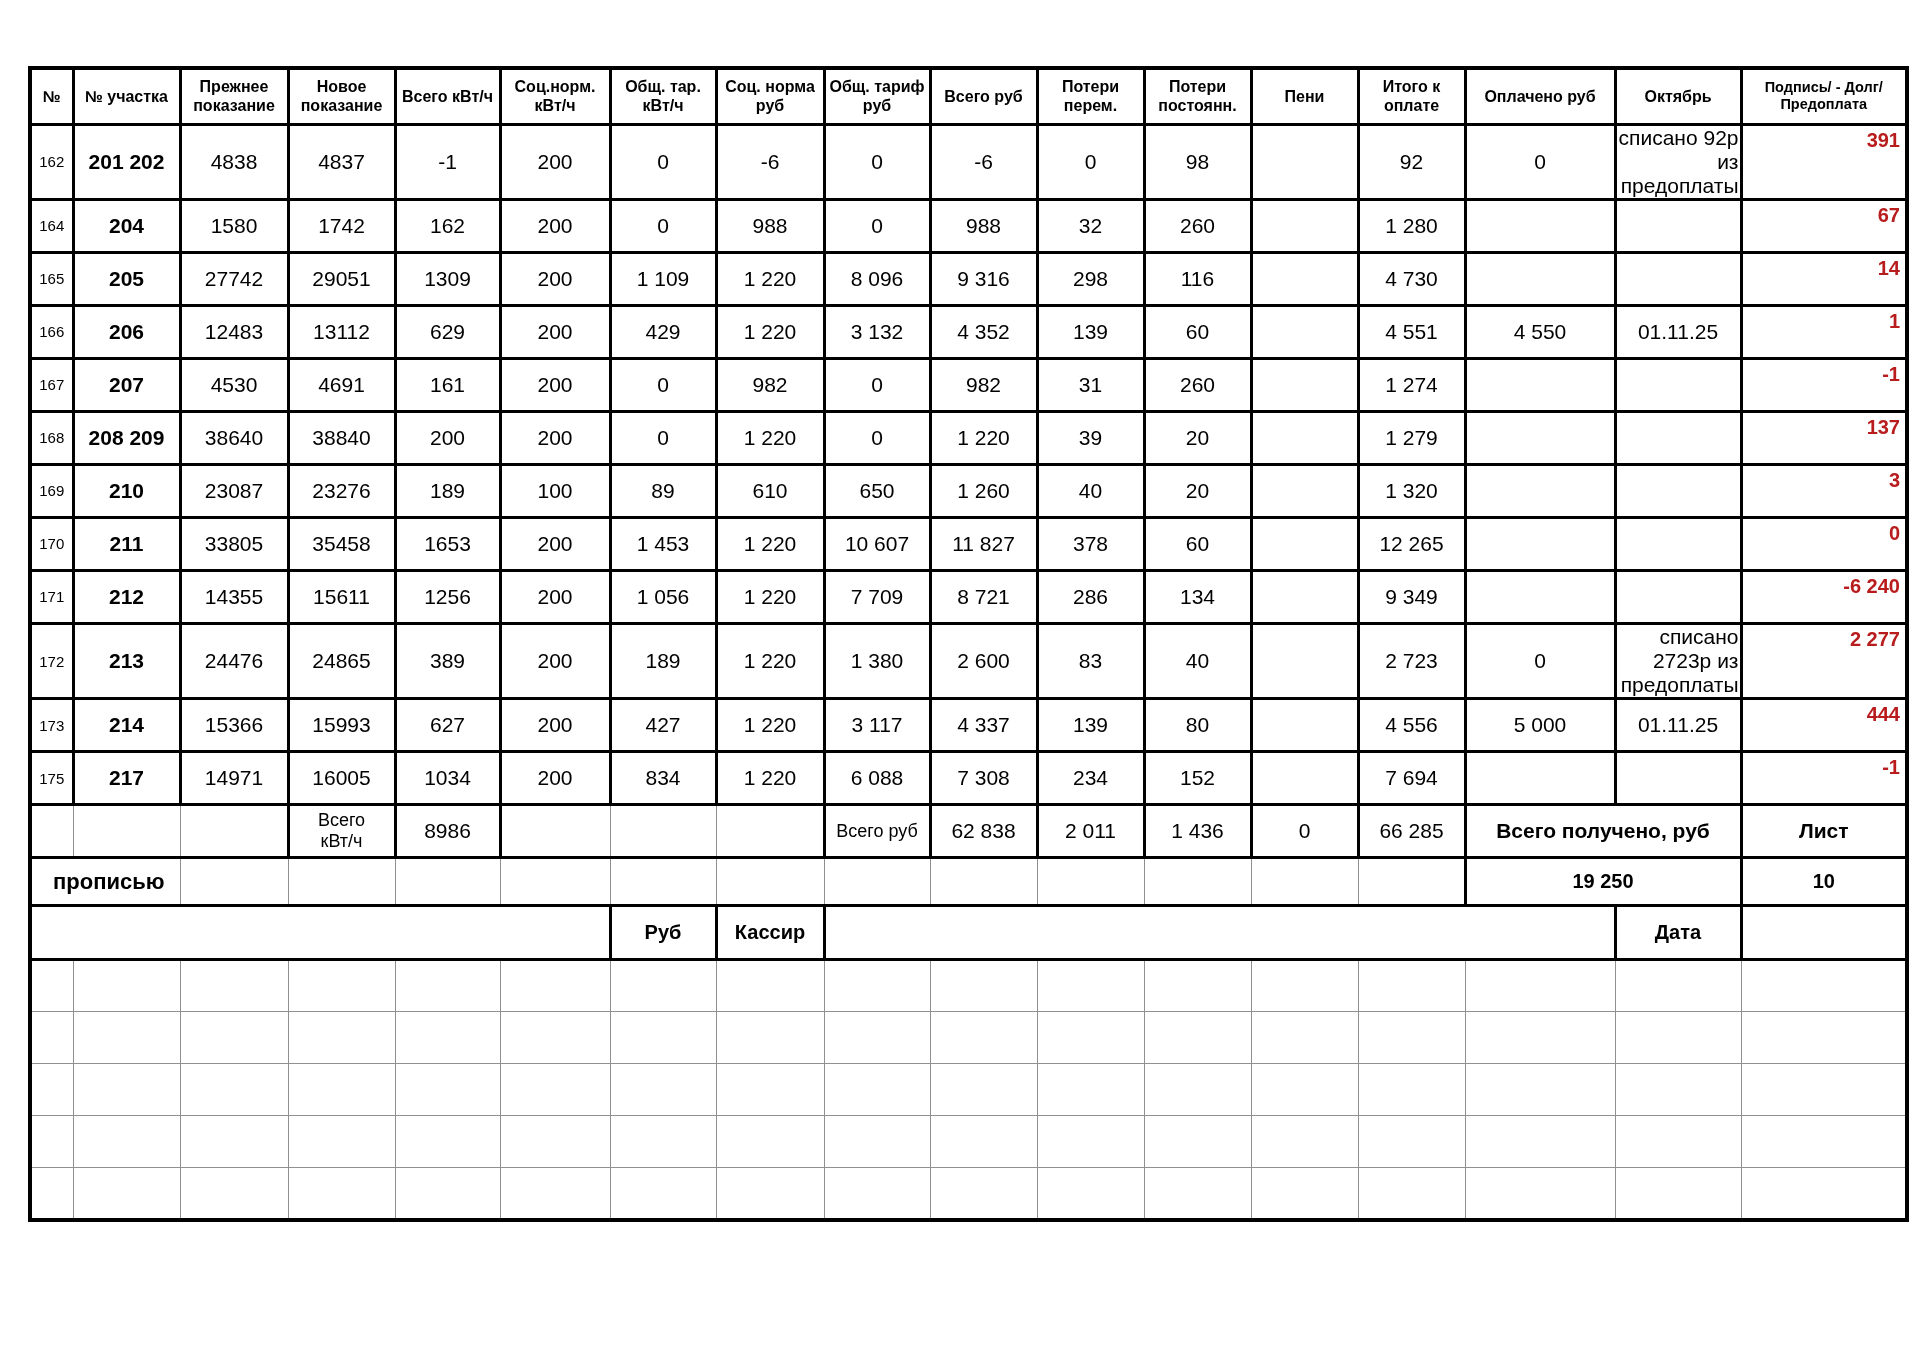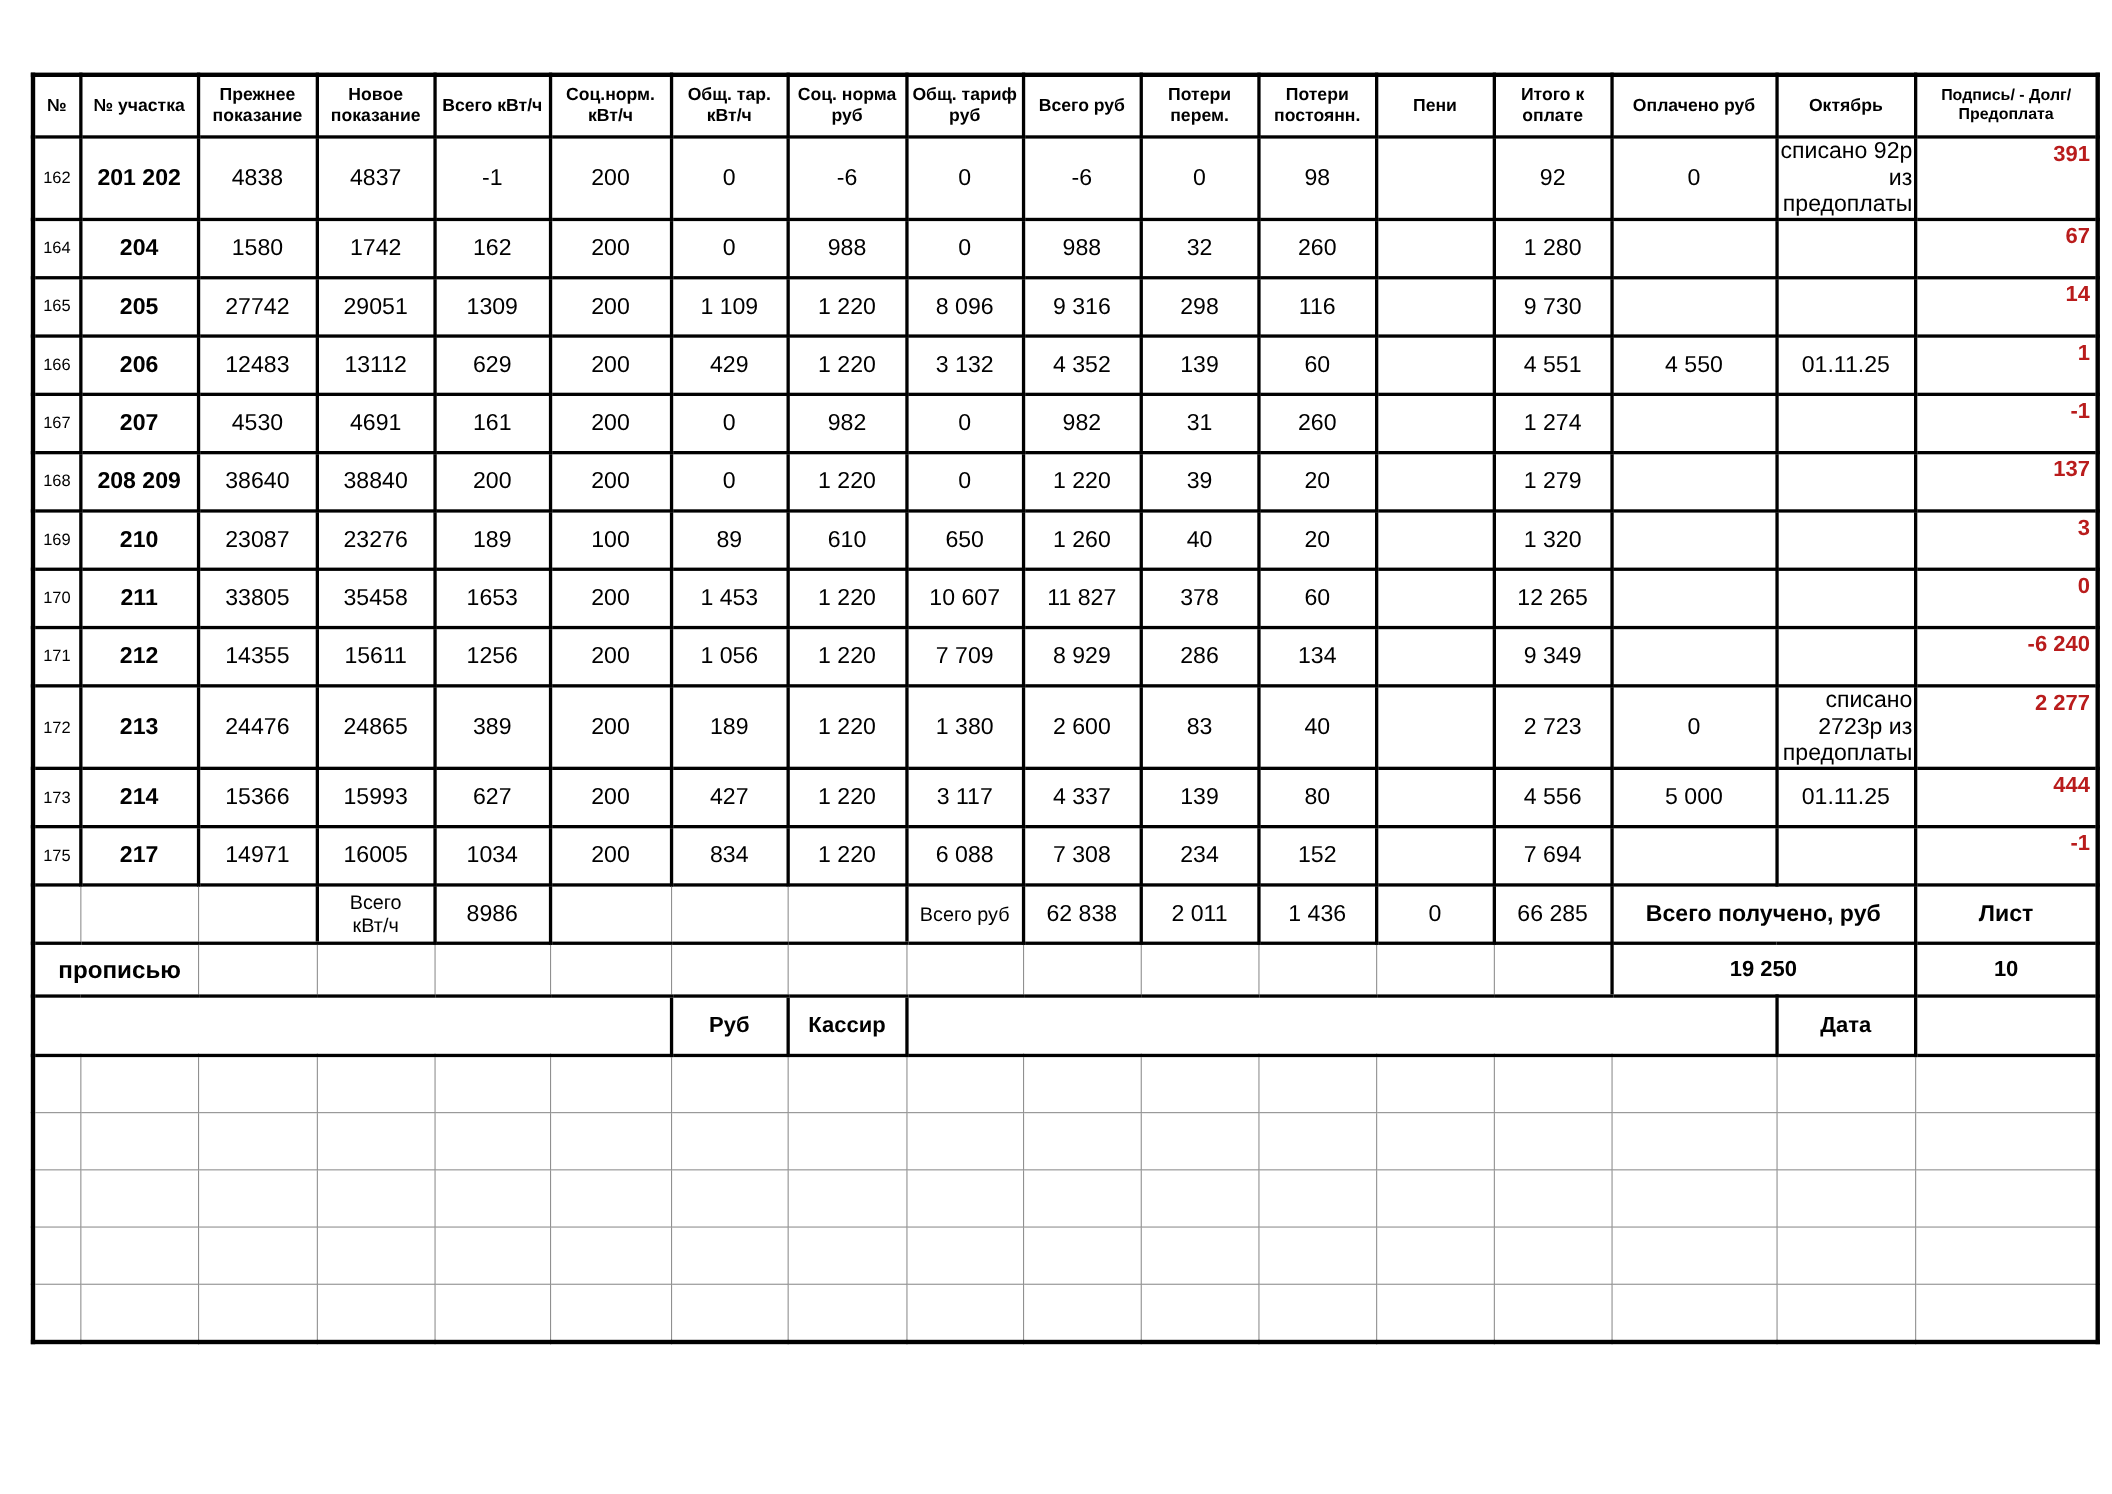--- a/index.html
+++ b/index.html
@@ -118,21 +118,21 @@
           <td class="val">29051</td>
           <td class="val">1309</td>
           <td class="val">200</td>
           <td class="val">1 109</td>
           <td class="val">1 220</td>
           <td class="val">8 096</td>
           <td class="val">9 316</td>
           <td class="val">298</td>
           <td class="val">116</td>
           <td class="val"></td>
-          <td class="val">9 730</td>
+          <td class="val">4 730</td>
           <td class="val"></td>
           <td class="val"></td>
           <td class="red">14</td>
         </tr>
         <tr class="data">
           <td class="num">166</td>
           <td class="plot">206</td>
           <td class="val">12483</td>
           <td class="val">13112</td>
           <td class="val">629</td>
@@ -228,21 +228,21 @@
         <tr class="data">
           <td class="num">171</td>
           <td class="plot">212</td>
           <td class="val">14355</td>
           <td class="val">15611</td>
           <td class="val">1256</td>
           <td class="val">200</td>
           <td class="val">1 056</td>
           <td class="val">1 220</td>
           <td class="val">7 709</td>
-          <td class="val">8 929</td>
+          <td class="val">8 721</td>
           <td class="val">286</td>
           <td class="val">134</td>
           <td class="val"></td>
           <td class="val">9 349</td>
           <td class="val"></td>
           <td class="val"></td>
           <td class="red">-6 240</td>
         </tr>
         <tr class="data">
           <td class="num">172</td>

